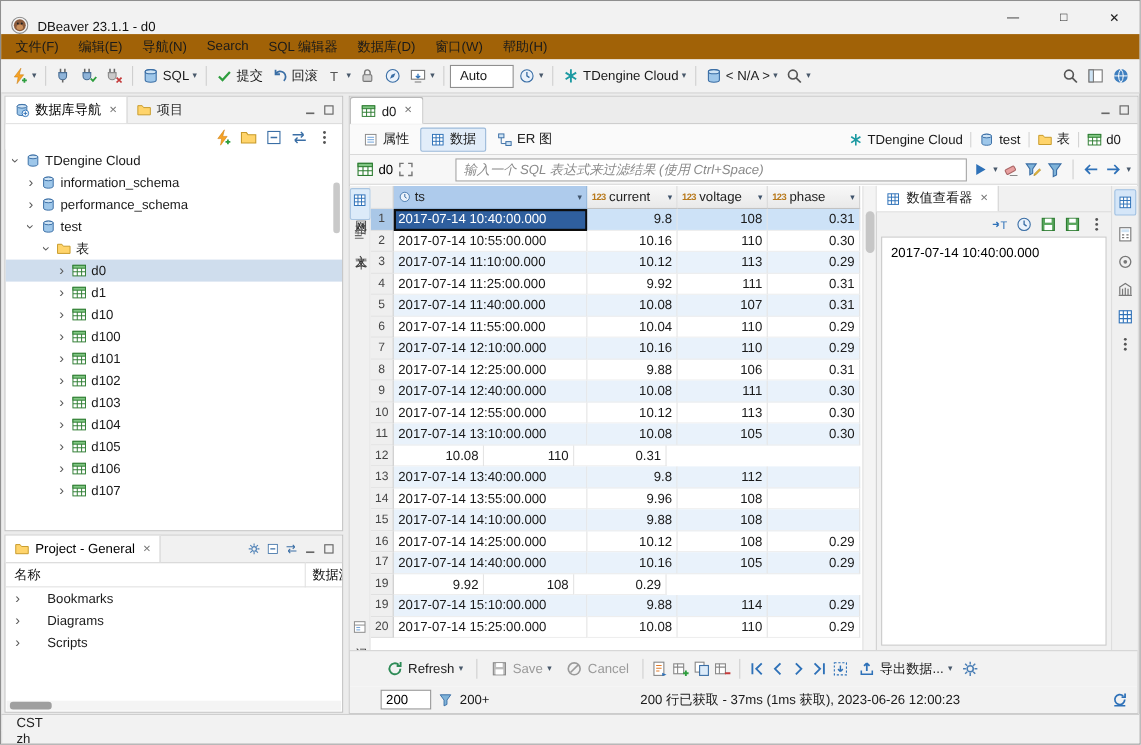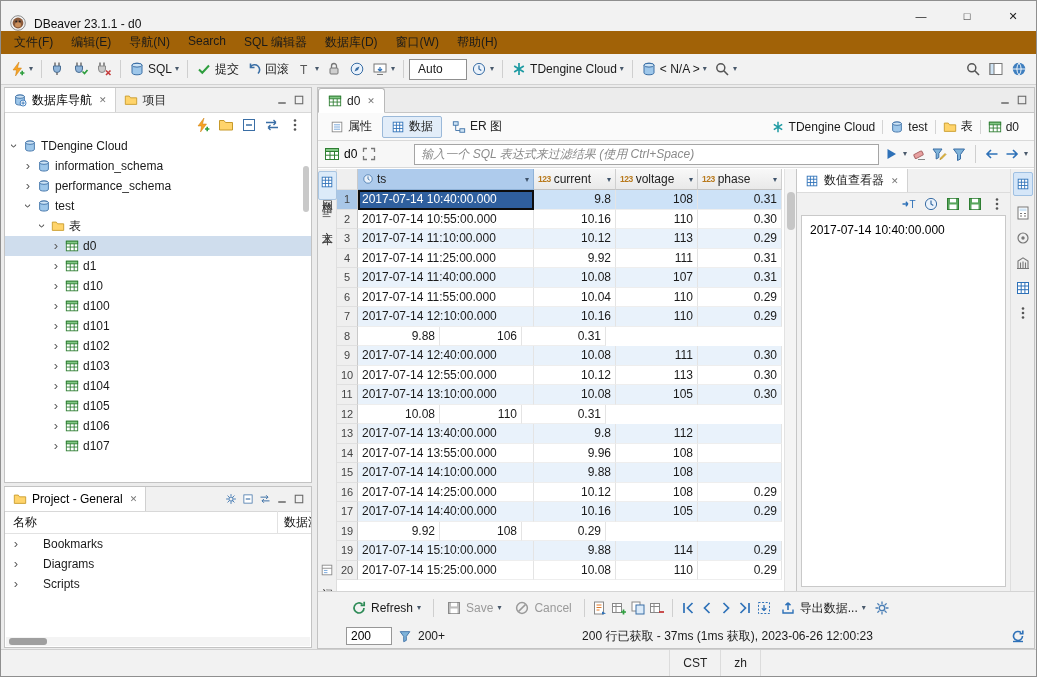--- a/index.html
+++ b/index.html
@@ -111,21 +111,21 @@
 
   
   .rtoolbar { position:absolute; left:0; right:0; bottom:24px; height:33px; background:#f2f2f2; border-top:1px solid #d4d4d4; display:flex; align-items:center; padding:0 10px 0 28px; gap:3px; }
   .rbtn { display:flex; align-items:center; gap:4px; padding:0 5px; height:24px; border-radius:2px; white-space:nowrap; }
   .rbtn.disabled .lbl { color:#9a9a9a; }
   .fetchrow { position:absolute; left:0; right:0; bottom:0; height:24px; background:#f2f2f2; display:flex; align-items:center; gap:6px; padding:0 8px 0 28px; }
   .fetch-input { width:46px; height:18px; border:1px solid #979797; background:#fff; padding:0 4px; font:inherit; }
   .fetch-status { flex:1; text-align:center; color:#1a1a1a; white-space:nowrap; overflow:hidden; }
 
   
-  .statusbar { position:absolute; left:0; right:0; bottom:0; height:27px; background:#f2f2f2; border-top:1px solid #cfcfcf; display:flex; align-items:stretch; }
+  .statusbar { position:absolute; left:0; right:0; bottom:0; height:27px; background:#f2f2f2; border-top:1px solid #cfcfcf; display:flex; align-items:stretch;flex-direction:column; }
   .scell { display:flex; align-items:center; padding:0 13px; border-left:1px solid #dcdcdc; color:#222; }
   .scell.wide { width:276px; }
 </style>
 </head>
 <body>
 
 <div class="window">
 
   <div class="titlebar">
     <span class="ic">
@@ -902,20 +902,21 @@
             </div>
             <div class="g-row g-body-row r-odd">
               <div class="g-gut">7</div>
               <div class="g-cell c-ts">2017-07-14 12:10:00.000</div>
               <div class="g-cell c-num num">10.16</div>
               <div class="g-cell c-num num">110</div>
               <div class="g-cell c-phase num">0.29</div>
             </div>
             <div class="g-row g-body-row">
               <div class="g-gut">8</div>
+              <div class="g-cell c-ts">2017-07-14 12:25:00.000</div>
               <div class="g-cell c-num num">9.88</div>
               <div class="g-cell c-num num">106</div>
               <div class="g-cell c-phase num">0.31</div>
             </div>
             <div class="g-row g-body-row r-odd">
               <div class="g-gut">9</div>
               <div class="g-cell c-ts">2017-07-14 12:40:00.000</div>
               <div class="g-cell c-num num">10.08</div>
               <div class="g-cell c-num num">111</div>
               <div class="g-cell c-phase num">0.30</div>

